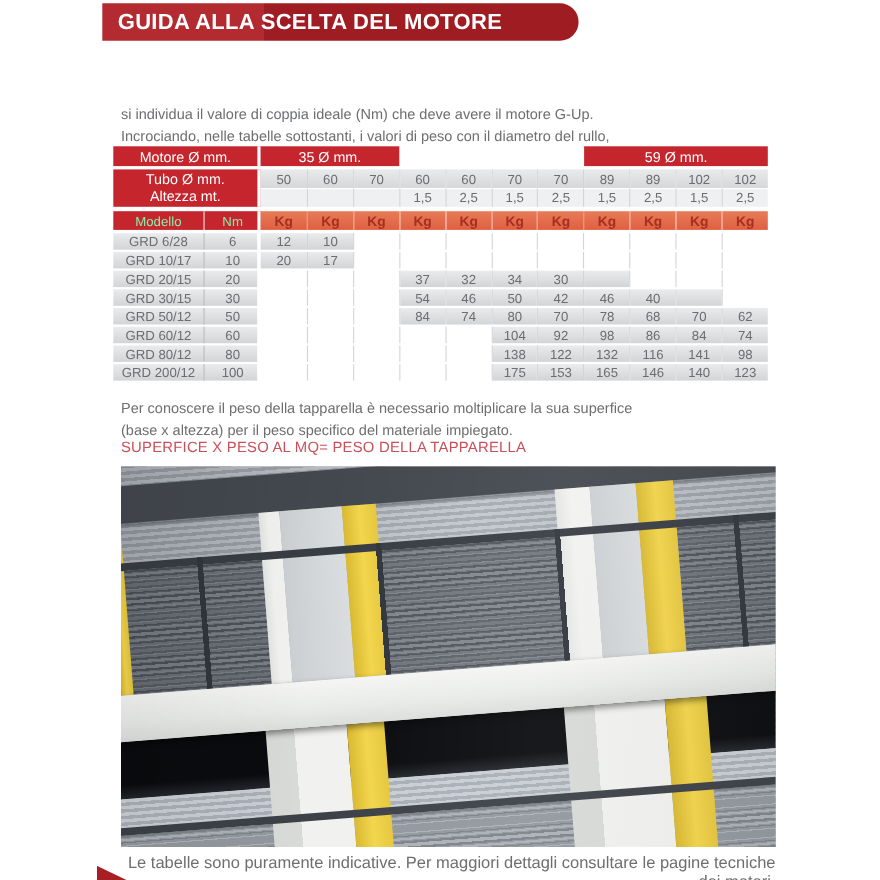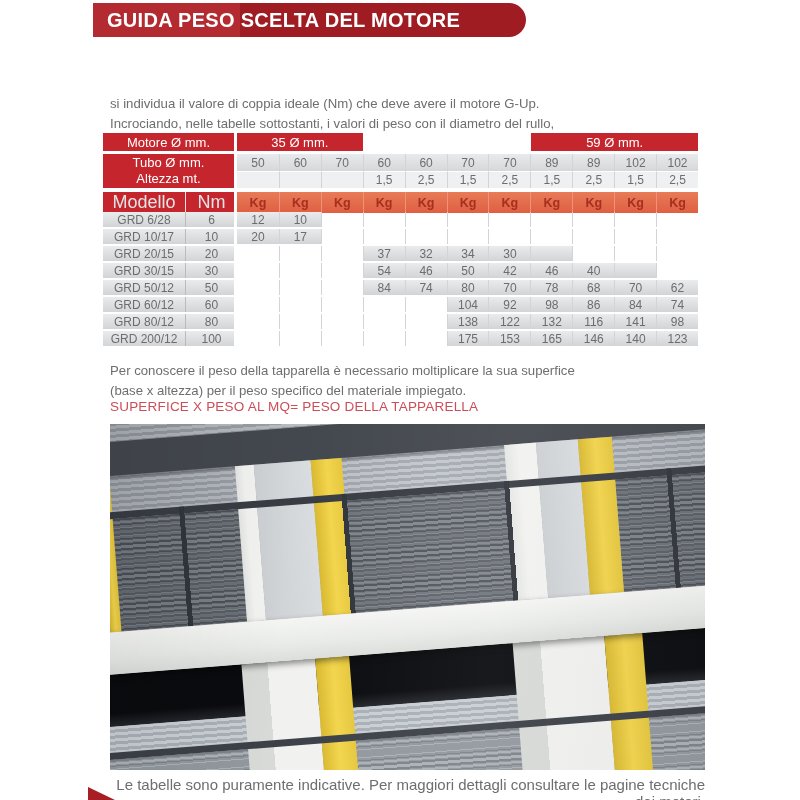--- a/index.html
+++ b/index.html
@@ -37,21 +37,21 @@
   .ta-label{grid-row:1/3;grid-column:1;flex-direction:column;line-height:1.25;}
   .c{display:flex;align-items:center;justify-content:center;font-size:12px;color:#6b6d70;
      box-sizing:border-box;}
   .tubo{background:linear-gradient(180deg,#e8eaec,#d5d7d9);}
   .altezza{background:#eff0f2;border-top:1px solid #fff;}
   .sep{border-left:1px solid #d2d4d7;}
 
   #kg-row{height:17px;margin-bottom:3px;}
   .mhead{display:grid;grid-template-columns:82px 52px;background:#c5262d;
          border-right:3px solid #fff;box-sizing:border-box;}
-  .mhead div{display:flex;align-items:center;justify-content:center;color:#e5e5e5;font-size:18px;}
+  .mhead div{display:flex;align-items:center;justify-content:center;color:#86efac;font-size:12px;}
   .mhead .nmh{border-left:1px solid rgba(255,255,255,.85);box-sizing:border-box;}
   .kg{background:linear-gradient(180deg,#e87b58,#df5f41);color:#a5301f;
       font-weight:bold;font-size:12.5px;}
   .ksep{border-left:1px solid #ef9377;}
 
   .drow{height:15px;margin-bottom:2px;}
   .mcell{display:grid;grid-template-columns:82px 52px;
          background:linear-gradient(180deg,#e9ebed,#d2d4d6);
          border-right:3px solid #fff;box-sizing:border-box;}
   .mname,.mnm{display:flex;align-items:center;justify-content:center;
@@ -103,21 +103,21 @@
 
   .corner{position:absolute;left:88px;top:787px;width:27px;height:13px;background:#a81e25;
           clip-path:polygon(0 0,100% 100%,0 100%);}
 </style>
 </head>
 <body>
 
 <div class="page">
 
   <div class="banner">
-    <span>GUIDA PESO SCELTA DEL MOTORE</span>
+    <span>GUIDA ALLA SCELTA DEL MOTORE</span>
   </div>
 
 
   <div class="intro">
     <div>si individua il valore di coppia ideale (Nm) che deve avere il motore G-Up.</div>
     <div>Incrociando, nelle tabelle sottostanti, i valori di peso con il diametro del rullo,</div>
   </div>
 
   <div class="tbl">
 

